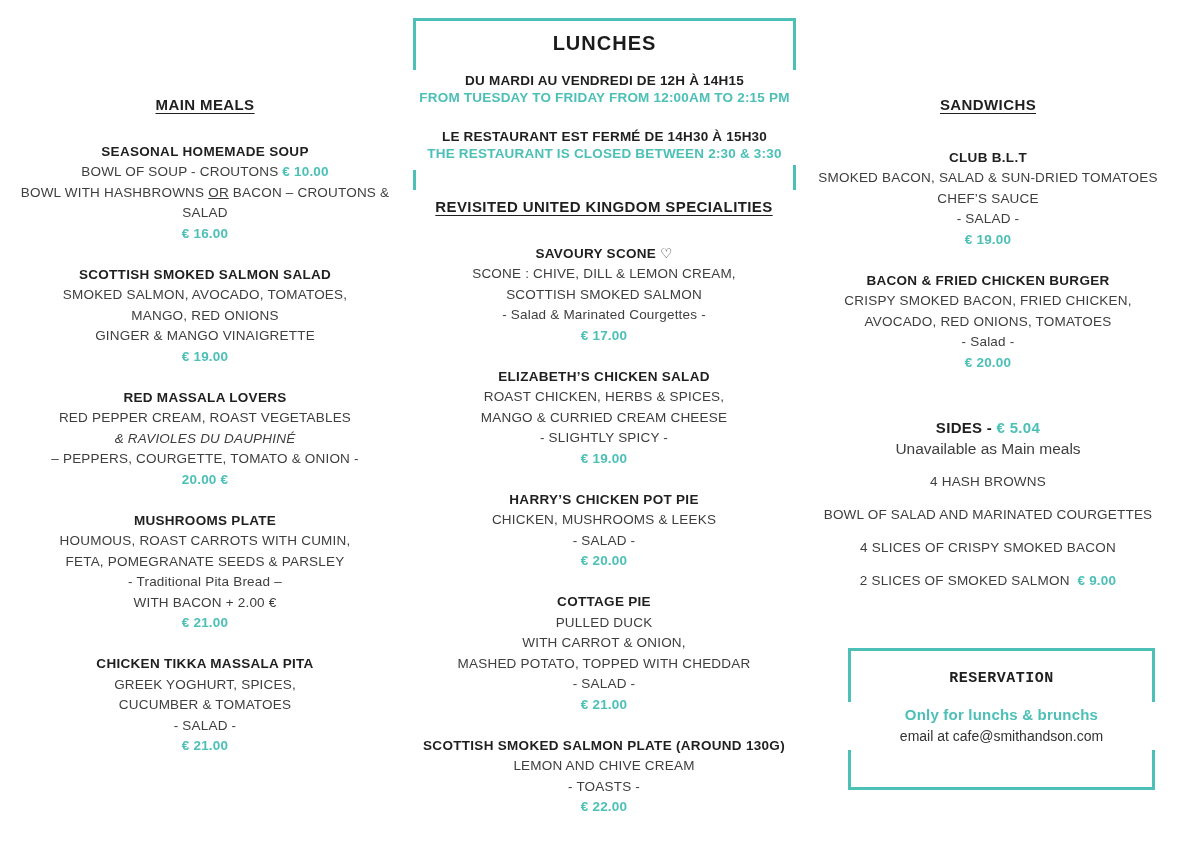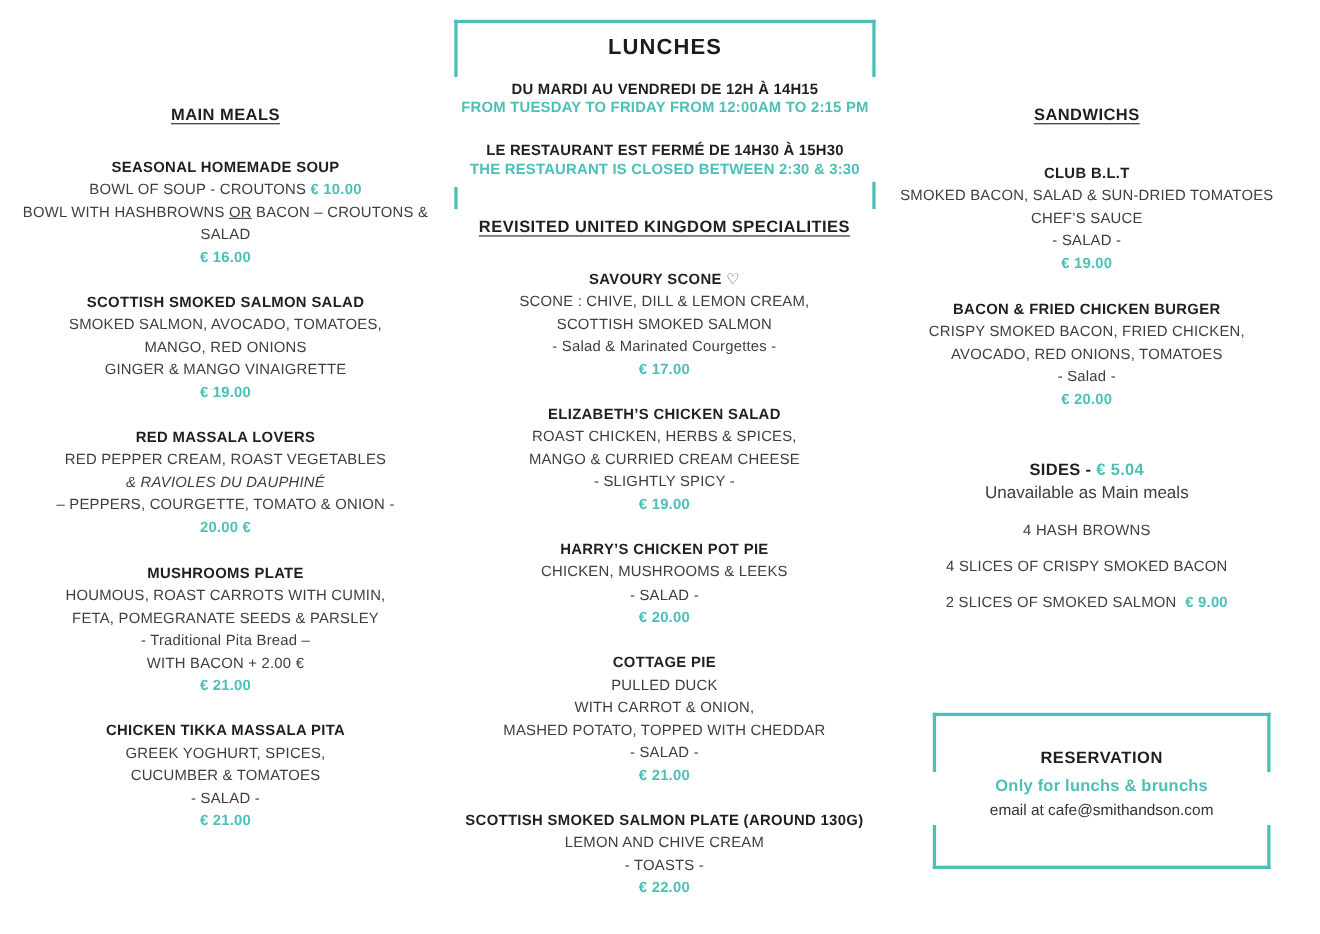--- a/index.html
+++ b/index.html
@@ -44,22 +44,22 @@
   .lunch-title { padding-top:13px; font-size:20px; line-height:24px; font-weight:bold;
                  color:#1b1b1b; letter-spacing:1px; }
   .hours-group { position:absolute; left:50%; transform:translateX(-50%); width:434px;
                  background:#fff; text-align:center; font-size:13.5px; font-weight:bold;
                  line-height:16.5px; padding:3px 0; letter-spacing:.2px; }
   .hg1 { top:52px; } .hg2 { top:108px; }
   .hours-fr { color:#1f1f1f; }
   .hours-en { color:var(--teal); }
 
   #resbox { left:848px; top:648px; width:307px; height:142px; text-align:center; }
-  .res-title { margin-top:31px; font-size:15px; line-height:21px; font-weight:bold;
-               color:var(--ink); letter-spacing:.5px; }
+  .res-title { margin-top:20px; font-size:15px; line-height:21px; font-weight:bold;
+               color:var(--ink); letter-spacing:.5px;font-family:Liberation Mono, monospace; }
   .res-band { position:absolute; top:54px; left:50%; transform:translateX(-50%); width:344px;
               background:#fff; padding:2px 0 3px; }
   .res-sub { font-size:15px; line-height:22px; font-weight:bold; color:var(--teal); letter-spacing:.2px; }
   .res-email { font-size:14px; line-height:21px; color:#333; }
 </style>
 </head>
 <body>
 
 <div class="page">
 
@@ -181,20 +181,21 @@
           <div class="line"><span class="seg">AVOCADO, RED ONIONS, TOMATOES</span></div>
           <div class="line"><span class="seg">- Salad -</span></div>
           <div class="line"><span class="seg price">€ 20.00</span></div>
         </div>
       </div>
     <div class="sides">
       <div class="sides-title" id="sides-title"><span class="seg boldb big">SIDES - </span><span class="seg price big">€ 5.04</span></div>
       <div class="sides-sub">Unavailable as Main meals</div>
       <div class="sides-lines" id="sides-lines">
           <div class="line"><span class="seg">4 HASH BROWNS</span></div>
+          <div class="line"><span class="seg">BOWL OF SALAD AND MARINATED COURGETTES</span></div>
           <div class="line"><span class="seg">4 SLICES OF CRISPY SMOKED BACON</span></div>
           <div class="line"><span class="seg">2 SLICES OF SMOKED SALMON &nbsp;</span><span class="seg price">€ 9.00</span></div>
         </div>
     </div>
   </div>
 
   <div class="tealbox" id="resbox">
     <div class="bseg" style="left:0;top:0;width:100%;height:3px"></div>
     <div class="bseg" style="left:0;bottom:0;width:100%;height:3px"></div>
     <div class="bseg" style="left:0;top:0;width:3px;height:54px"></div>

